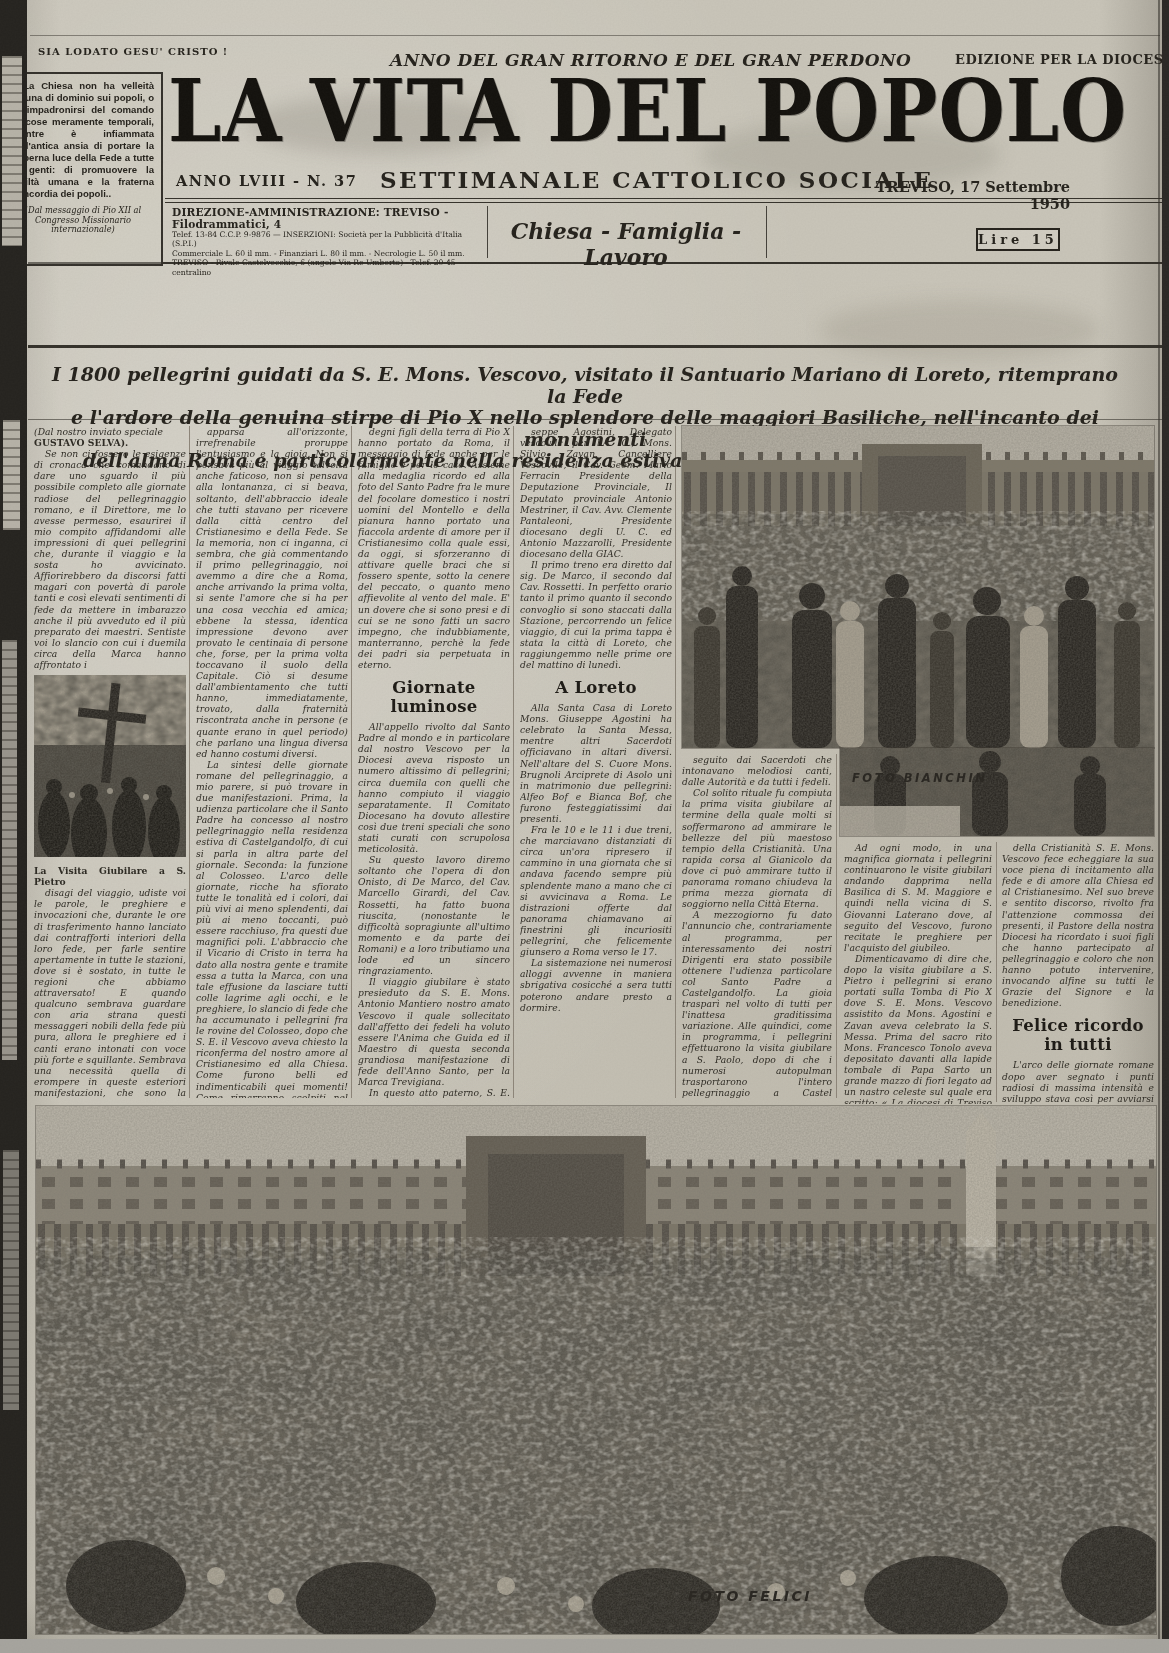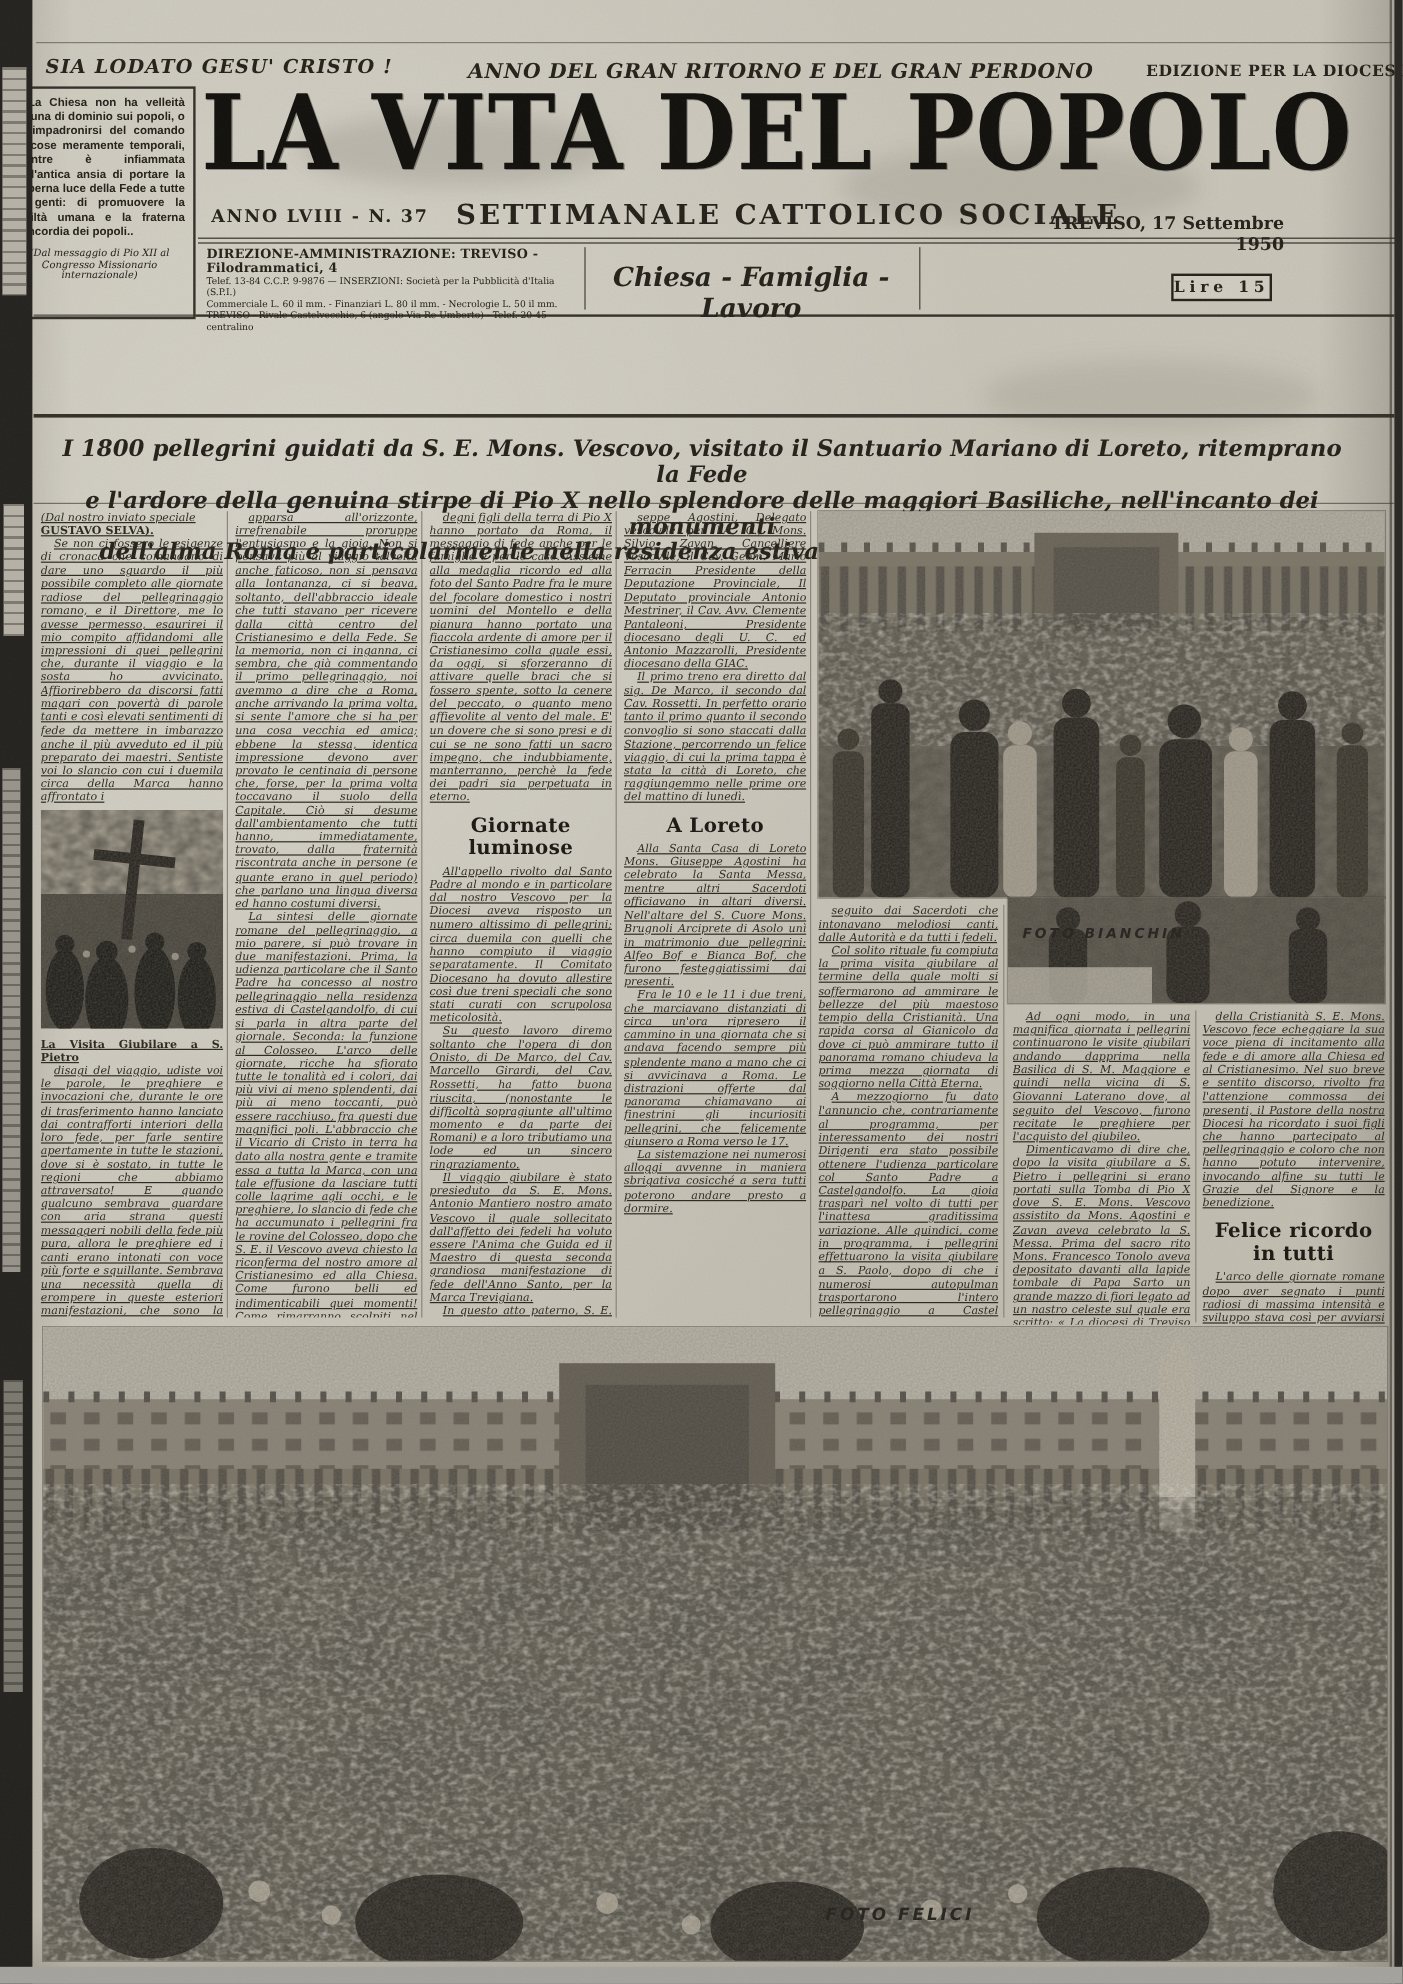--- a/index.html
+++ b/index.html
@@ -19,21 +19,21 @@
   .edge-right-line{position:absolute;right:9px;top:0;width:2px;height:1653px;background:rgba(50,46,40,.55);z-index:29;}
   .edge-bottom{position:absolute;left:0;bottom:0;width:1169px;height:14px;background:#a6a49e;z-index:31;}
   .frag{position:absolute;z-index:31;background:#b6b2a7;
     background-image:repeating-linear-gradient(180deg, rgba(80,76,68,.55) 0 2px, transparent 2px 9px);}
   
   .rule{position:absolute;background:#35322b;z-index:5;}
   .rule-double{position:absolute;border-top:1px solid #35322b;border-bottom:1px solid #35322b;height:3px;z-index:5;}
   .vrule{position:absolute;width:1px;background:#8d8579;z-index:4;}
   
   .ear{position:absolute;font-weight:bold;white-space:nowrap;z-index:6;}
-  .ear-left{left:38px;top:46px;font-style:italic;font-size:16px;letter-spacing:1px;}
+  .ear-left{left:38px;top:46px;font-size:10px;letter-spacing:1px;}
   .ear-center{left:390px;top:50px;width:400px;text-align:right;font-style:italic;font-size:17px;letter-spacing:.5px;}
   .ear-right{left:955px;top:52px;width:205px;text-align:center;font-size:13px;letter-spacing:.5px;}
   
   .quote-box{position:absolute;left:3px;top:72px;width:160px;height:194px;border:2px solid #34312b;
     padding:6px 7px;box-sizing:border-box;z-index:6;background:rgba(210,206,196,.35);}
   .quote-box .qtext{font-family:"Liberation Sans",sans-serif;font-weight:bold;font-size:9.6px;line-height:12px;text-align:justify;}
   .quote-box .qattr{font-style:italic;font-size:8.3px;line-height:9.5px;margin-top:6px;text-align:center;}
   
   .mast-title{position:absolute;left:168px;top:60px;width:897px;text-align:center;
     font-weight:bold;font-size:76px;letter-spacing:1px;color:#14120e;transform:scaleY(1.14);transform-origin:top center;
@@ -55,21 +55,21 @@
     text-align:center;font-weight:bold;font-size:13px;letter-spacing:4px;line-height:19px;z-index:7;background:rgba(215,211,201,.5);}
   
   .headline-wrap{position:absolute;left:28px;top:266px;width:1134px;text-align:center;z-index:6;}
   .headline{display:inline-block;font-family:"Liberation Sans",sans-serif;font-weight:700;font-size:57px;
     letter-spacing:-1px;color:#141210;white-space:nowrap;transform:scale(0.82,1.22);transform-origin:center;}
   .deck{position:absolute;left:45px;top:364px;width:1080px;text-align:center;font-weight:bold;font-style:italic;
     font-size:19px;line-height:21.5px;z-index:6;}
   
   .article-col{position:absolute;top:426px;height:672px;overflow:hidden;z-index:6;}
   .article-col p{margin:0;text-indent:11px;font-style:italic;font-size:9.2px;line-height:11.1px;
-    text-align:justify;letter-spacing:.05px;color:#2e2b24;text-decoration:underline;}
+    text-align:justify;letter-spacing:.05px;color:#2e2b24;}
   .article-col h3{font-size:16.5px;font-weight:bold;font-style:normal;text-align:center;
     margin:8px 0 5px;letter-spacing:.3px;color:#1e1b16;}
   .byline1{font-style:italic;font-size:10px;text-align:center;margin:0;}
   .byline2{font-weight:bold;font-size:10.5px;letter-spacing:1.5px;text-align:center;margin:0 0 7px;}
   .inline-photo{width:152px;height:182px;margin:5px 0 4px;}
   .photo-caption{font-weight:bold;font-size:12px;text-align:center;margin:0 0 6px;letter-spacing:.2px;color:#1e1b16;}
   .photo-box{position:absolute;z-index:6;box-shadow:0 0 0 1px rgba(60,56,48,.4);}
   .photo-credit{position:absolute;z-index:8;font-family:"DejaVu Sans",sans-serif;font-style:italic;
     font-weight:bold;letter-spacing:2.5px;color:#2a2722;}
   .ghost{position:absolute;border-radius:50%;filter:blur(9px);z-index:2;}

